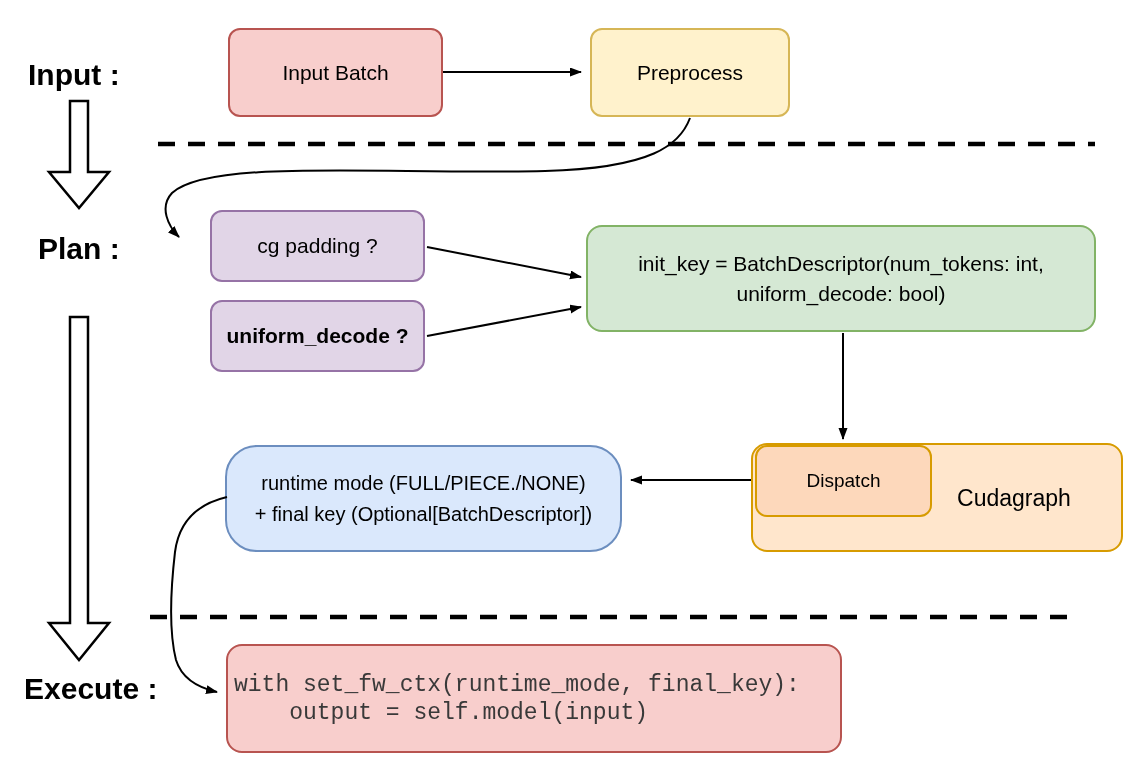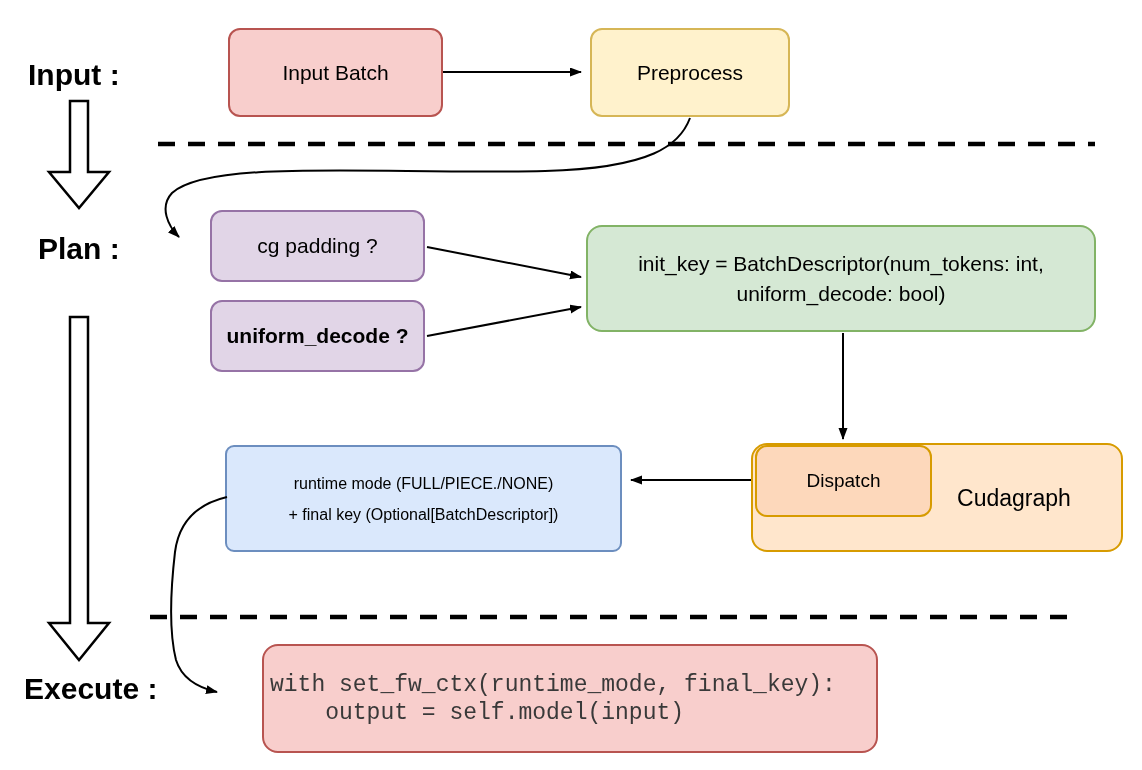--- a/index.html
+++ b/index.html
@@ -16,24 +16,24 @@
     position:absolute;font-weight:bold;font-size:30px;color:#000;z-index:2;white-space:nowrap;
   }
   #input-batch   {left:228px;top:28px;width:215px;height:89px;background:#f8cecc;border-color:#b85450;font-size:21px;}
   #preprocess    {left:590px;top:28px;width:200px;height:89px;background:#fff2cc;border-color:#d6b656;font-size:21px;}
   #cg-padding    {left:210px;top:210px;width:215px;height:72px;background:#e1d5e7;border-color:#9673a6;font-size:21px;}
   #uniform-decode{left:210px;top:300px;width:215px;height:72px;background:#e1d5e7;border-color:#9673a6;font-size:21px;font-weight:bold;}
   #init-key      {left:586px;top:225px;width:510px;height:107px;background:#d5e8d4;border-color:#82b366;font-size:21px;line-height:30px;border-radius:16px;}
   #cudagraph     {left:751px;top:443px;width:372px;height:109px;background:#ffe6cc;border-color:#d79b00;border-radius:16px;}
   #dispatch      {left:755px;top:445px;width:177px;height:72px;background:#fdd8bb;border-color:#d79b00;font-size:19px;}
   #cudagraph-label{position:absolute;left:185px;top:0;width:152px;height:100%;display:flex;flex-direction:column;justify-content:center;align-items:center;font-size:23px;line-height:32px;color:#000;}
-  #runtime-final {left:225px;top:445px;width:397px;height:107px;background:#dae8fc;border-color:#6c8ebf;font-size:16px;line-height:31px;border-radius:9px;}
+  #runtime-final {left:225px;top:445px;width:397px;height:107px;background:#dae8fc;border-color:#6c8ebf;font-size:20px;line-height:31px;border-radius:32px;}
   #execute-code  {left:226px;top:644px;width:616px;height:109px;background:#f8cecc;border-color:#b85450;border-radius:16px;
                   align-items:flex-start;padding-left:6px;font-family:"Liberation Mono",monospace;
-                  font-size:23px;line-height:28px;color:#393939;text-align:left;margin-left:36px;}
+                  font-size:23px;line-height:28px;color:#393939;text-align:left;}
   .code-line{white-space:pre;}
   #wires{position:absolute;left:0;top:0;z-index:5;pointer-events:none;}
   #input-label  {left:28px;top:38px;margin-top:20px;}
   #plan-label   {left:38px;top:232px;}
   #execute-label{left:24px;top:672px;text-align:center;}
 </style>
 </head>
 <body>
 
 <div id="canvas">

